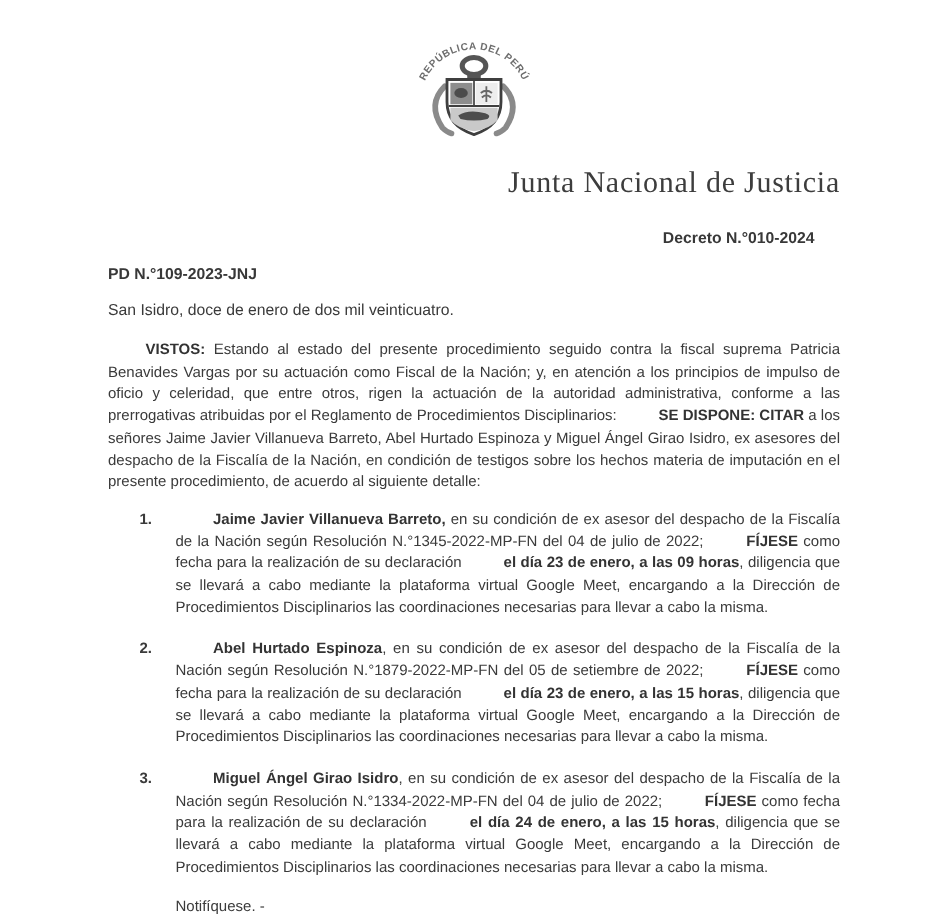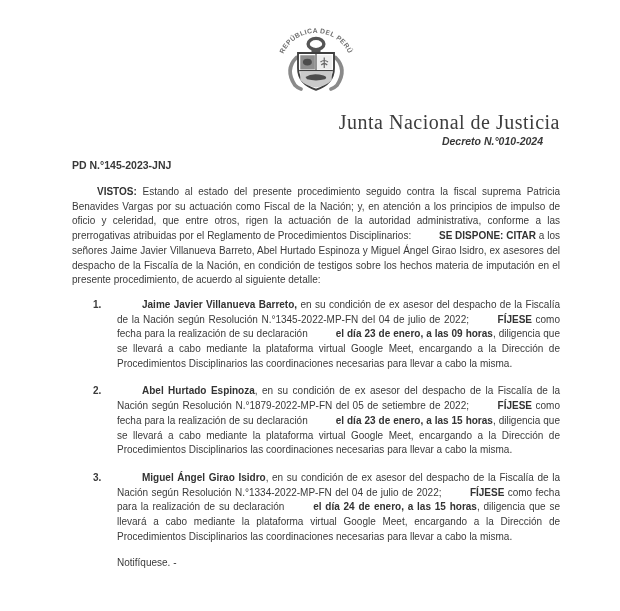--- a/index.html
+++ b/index.html
@@ -18,27 +18,27 @@
     margin:12px 0 0 0;
     text-align:right;
     font-family:"Liberation Serif", serif;
     font-weight:400;
     font-size:20px;
     line-height:24px;
     color:#3d3d3d;
     letter-spacing:.5px;
   }
   .decree-line{
+    margin-top:18px;
     text-align:right;
     padding-right:17px;
     font-weight:bold;
     font-size:10.5px;
     line-height:14px;
     color:#383838;
-    font-style:italic;
   }
   .case-line{
     margin-top:10px;
     font-weight:bold;
     font-size:10.5px;
     line-height:14px;
     color:#383838;
   }
   .dateline{
     margin-top:10px;
@@ -102,22 +102,23 @@
     <path d="M39 77 H81 V88 Q74 96 60 98 Q46 96 39 88 Z" fill="#c9c9c9"></path>
     <path d="M46 84 Q55 78 70 82 Q76 84 72 87 Q60 90 48 87 Z" fill="#4c4c4c"></path>
     <line x1="60" y1="53" x2="60" y2="75" stroke="#3f3f3f" stroke-width="1.5"></line>
     <line x1="37.5" y1="75.5" x2="82.5" y2="75.5" stroke="#3f3f3f" stroke-width="1.8"></line>
   </svg>
 
   <h1 class="doc-title">Junta Nacional de Justicia</h1>
 
   <div class="decree-line">Decreto N.°010-2024</div>
 
-  <div class="case-line">PD N.°145-2023-JNJ</div>
+  <div class="case-line">PD N.°109-2023-JNJ</div>
 
+  <div class="dateline">San Isidro, doce de enero de dos mil veinticuatro.</div>
 
   <p class="body-par"><b>VISTOS:</b><span> Estando al estado del presente procedimiento seguido contra la fiscal suprema Patricia Benavides Vargas por su actuación como Fiscal de la Nación; y, en atención a los principios de impulso de oficio y celeridad, que entre otros, rigen la actuación de la autoridad administrativa, conforme a las prerrogativas atribuidas por el Reglamento de Procedimientos Disciplinarios: </span><b>SE DISPONE: CITAR</b><span> a los señores Jaime Javier Villanueva Barreto, Abel Hurtado Espinoza y Miguel Ángel Girao Isidro, ex asesores del despacho de la Fiscalía de la Nación, en condición de testigos sobre los hechos materia de imputación en el presente procedimiento, de acuerdo al siguiente detalle:</span></p>
 
   <div class="list">
 
     <div class="list-item">
       <span class="num">1.</span>
       <p class="item-text"><b>Jaime Javier Villanueva Barreto,</b><span> en su condición de ex asesor del despacho de la Fiscalía de la Nación según Resolución N.°1345-2022-MP-FN del 04 de julio de 2022; </span><b>FÍJESE</b><span> como fecha para la realización de su declaración </span><b>el día 23 de enero, a las 09 horas</b><span>, diligencia que se llevará a cabo mediante la plataforma virtual Google Meet, encargando a la Dirección de Procedimientos Disciplinarios las coordinaciones necesarias para llevar a cabo la misma.</span></p>
     </div>
 

